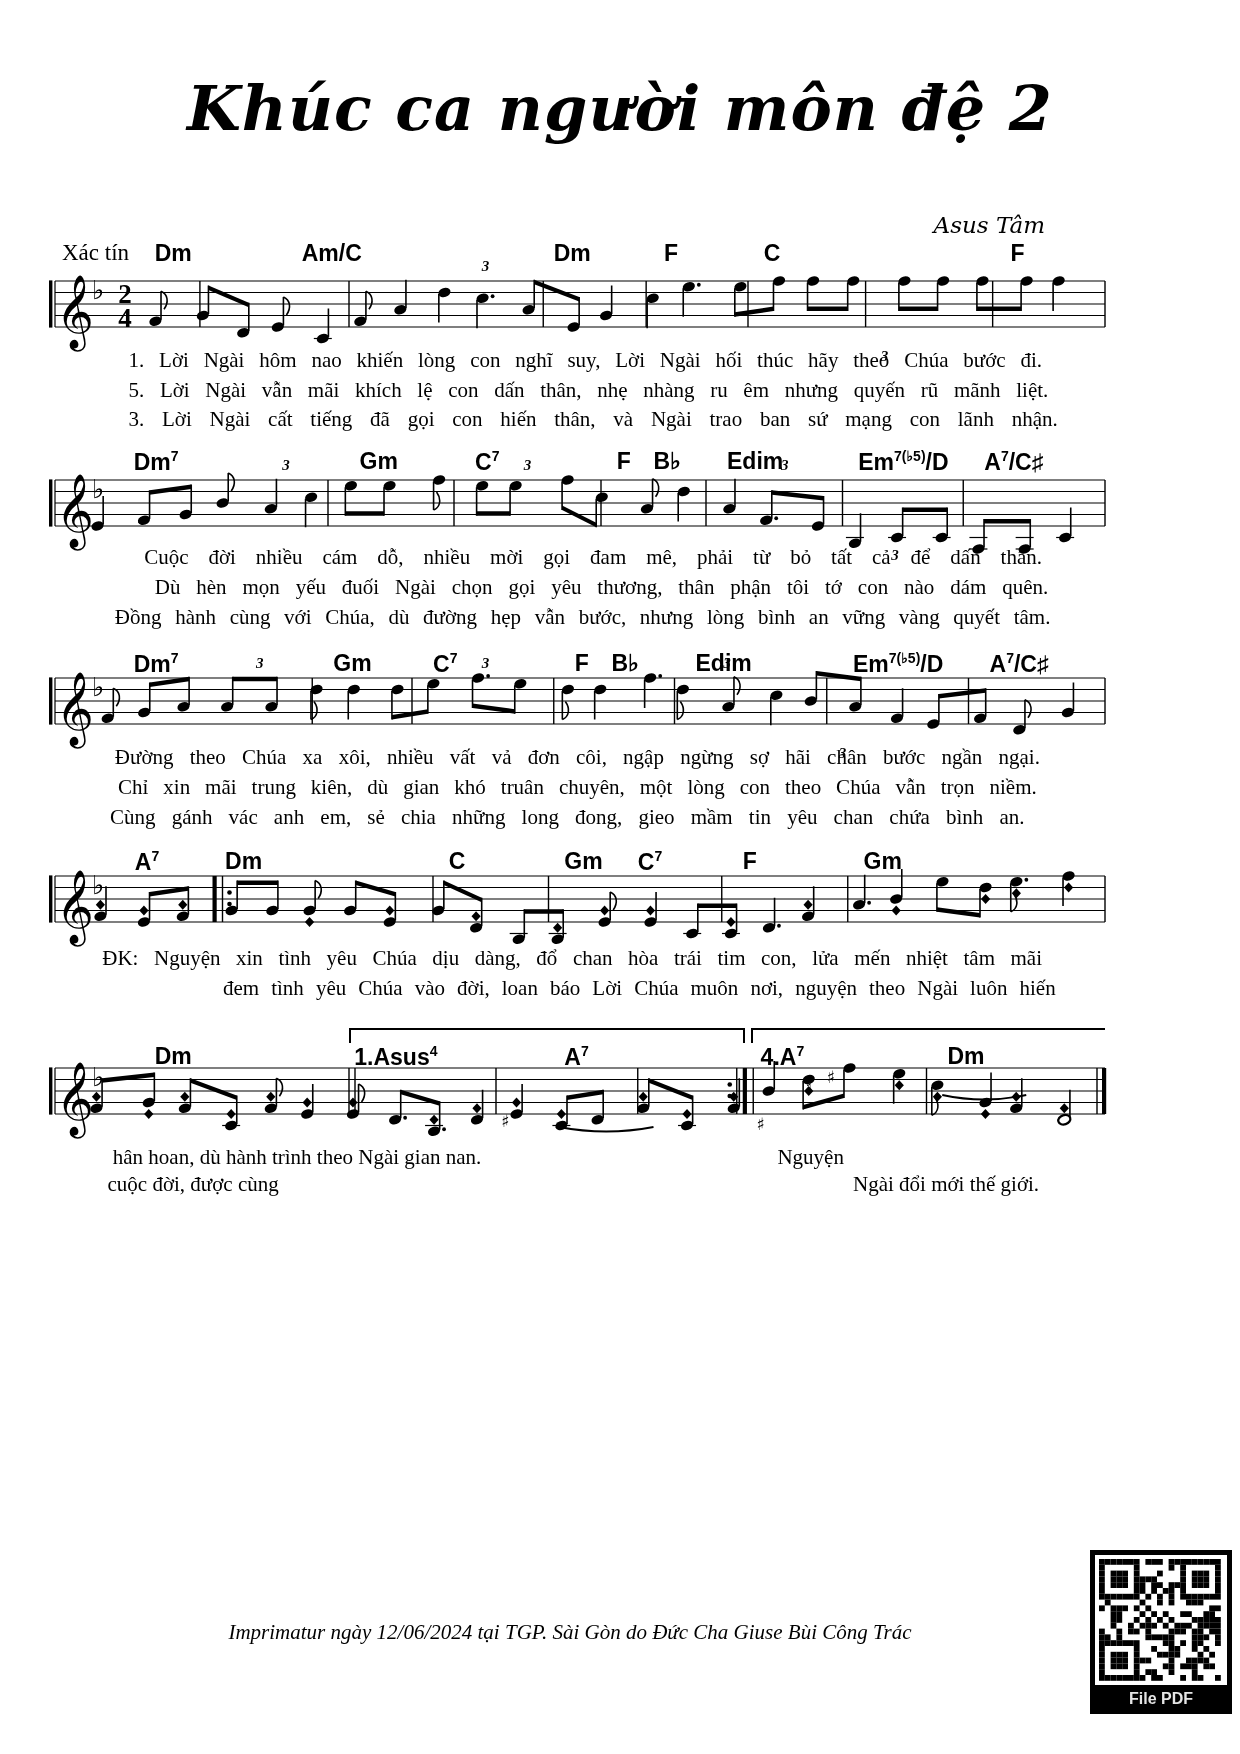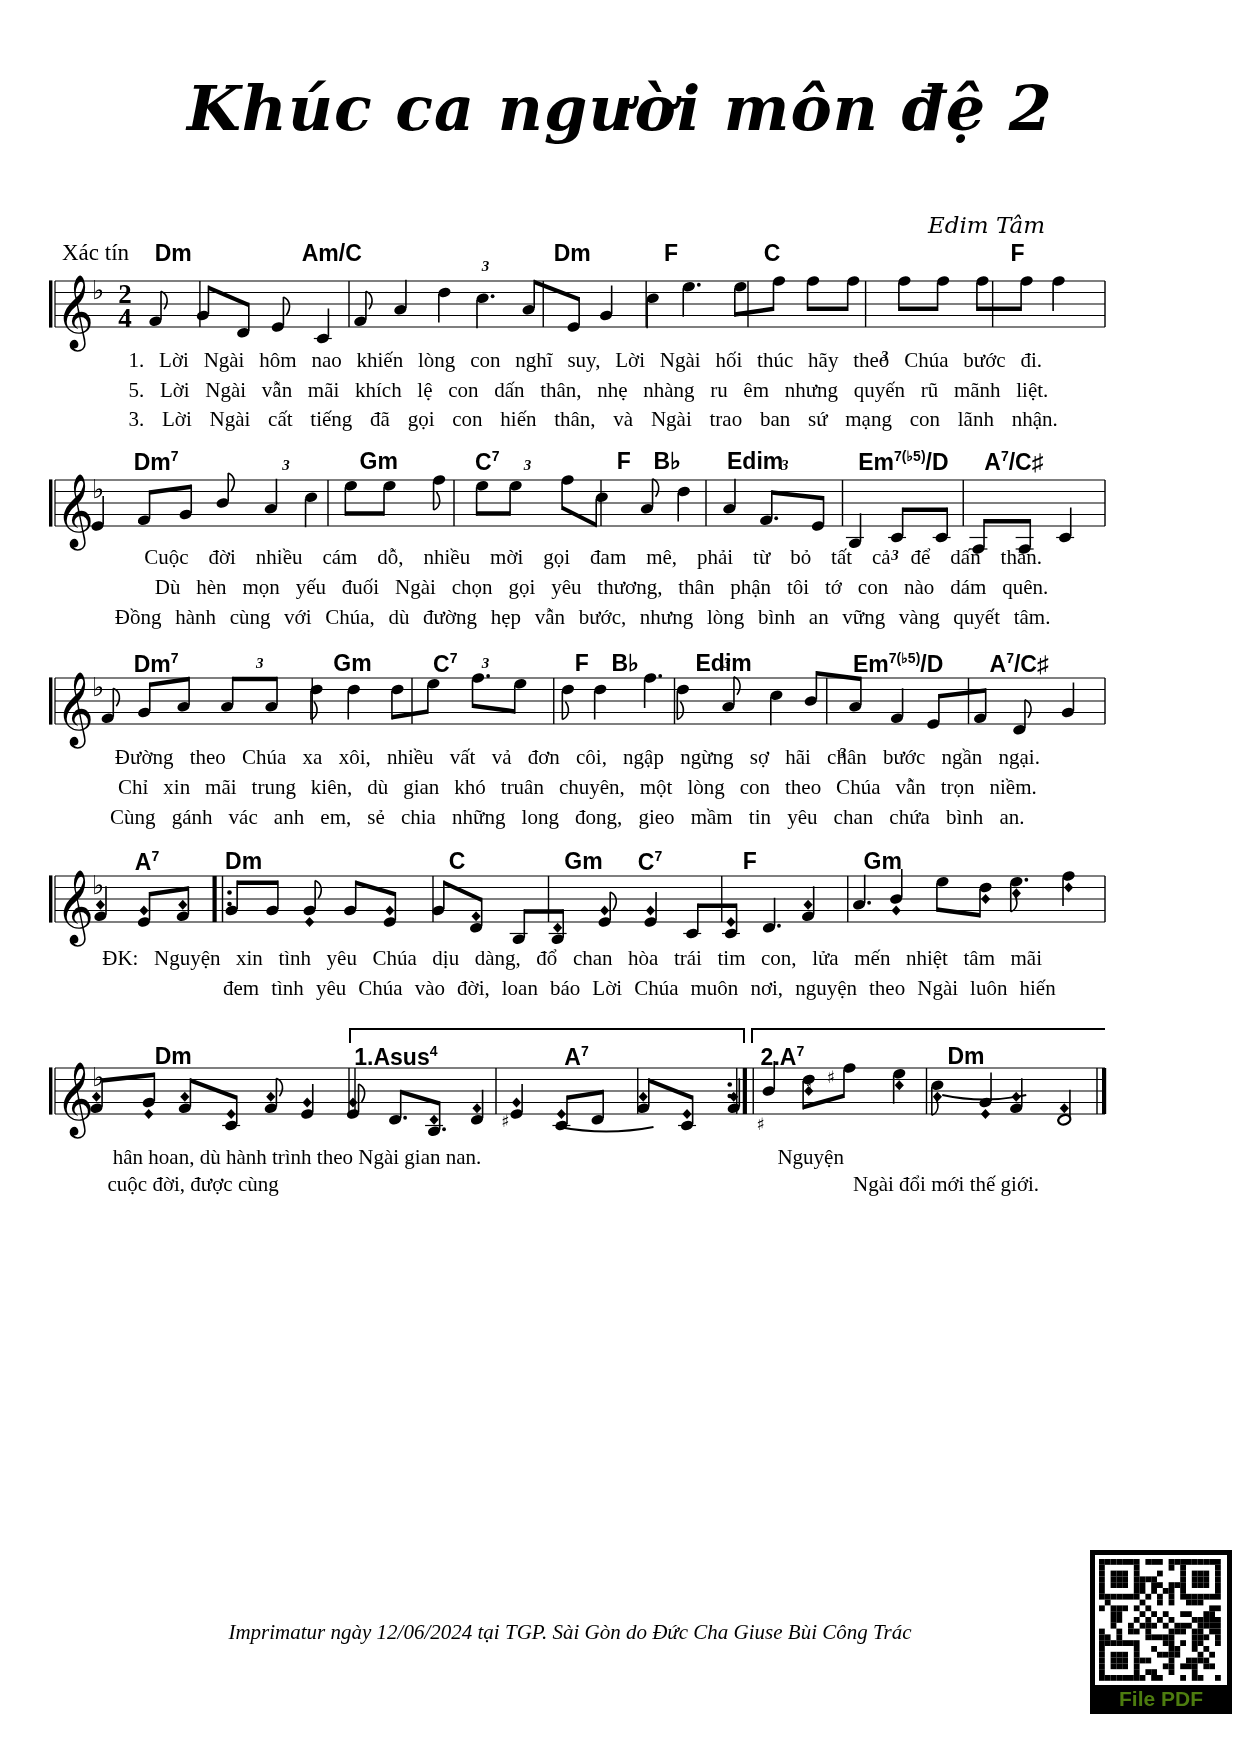--- a/index.html
+++ b/index.html
@@ -16,29 +16,29 @@
   .chord sup{font-size:14px;}
   .lyric{position:absolute;font-size:21px;white-space:nowrap;}
   .lyric.just{text-align:justify;text-align-last:justify;white-space:normal;}
   .volta{position:absolute;border-top:2px solid #000;border-left:2px solid #000;height:13px;}
   .volta.closed{border-right:2px solid #000;}
   .syssvg{position:absolute;left:40px;}
   .footer{position:absolute;top:1620px;left:170px;width:800px;text-align:center;
           font-style:italic;font-size:21px;}
   .qr{position:absolute;left:1090px;top:1550px;width:142px;background:#000;}
   .qrpad{background:#fff;margin:5px 5px 0 5px;padding:4px;line-height:0;}
-  .qrcaption{color:#4d7c0f;text-align:center;font-family:"Liberation Sans",sans-serif;
-             font-weight:bold;font-size:21px;height:29px;line-height:28px;}
+  .qrcaption{color:#e5e5e5;text-align:center;font-family:"Liberation Sans",sans-serif;
+             font-weight:bold;font-size:16px;height:29px;line-height:28px;}
 </style>
 </head>
 <body>
 
 <div class="page" id="page">
   <div class="title">Khúc ca người môn đệ 2</div>
-  <div class="composer">Edim Tâm</div>
+  <div class="composer">Asus Tâm</div>
   <div class="tempo" style="top:240px">Xác tín</div>
   <div class="footer">Imprimatur ngày 12/06/2024 tại TGP. Sài Gòn do Đức Cha Giuse Bùi Công Trác</div>
   <div class="qr">
     <div class="qrpad"><svg id="qrsvg" width="122" height="122">
           <rect x="46.4" y="0" width="5.8" height="5.8" fill="#000"></rect>
           <rect x="52.199999999999996" y="0" width="5.8" height="5.8" fill="#000"></rect>
           <rect x="58" y="0" width="5.8" height="5.8" fill="#000"></rect>
           <rect x="69.6" y="0" width="5.8" height="5.8" fill="#000"></rect>
           <rect x="75.39999999999999" y="0" width="5.8" height="5.8" fill="#000"></rect>
           <rect x="69.6" y="5.8" width="5.8" height="5.8" fill="#000"></rect>
@@ -664,21 +664,21 @@
       <polygon points="403.8387612471559,37.5 441.69349424148623,54.75 441.69349424148623,59.25 403.8387612471559,42" fill="#000"></polygon>
       <polygon points="484.2830094838535,66.25 523.224963902838,66.25 523.224963902838,70.75 484.2830094838535,70.75" fill="#000"></polygon>
       <path d="M570.1767431181694 49 c7 3 8 11 3 18" stroke="#000" stroke-width="1.6" fill="none"></path>
       <polygon points="657.8069086976471,60.5 696.5494718584029,60.5 696.5494718584029,65 657.8069086976471,65" fill="#000"></polygon>
       <polygon points="896.9084581023587,68.75 939.992369710486,74.5 939.992369710486,70 896.9084581023587,64.25" fill="#000"></polygon>
       <path d="M970.7579492495254 68.75 c7 -3 8 -11 3 -18" stroke="#000" stroke-width="1.6" fill="none"></path>
     </svg>
     <span class="chord" style="left: 154.75px; top: 1043px;"><span>Dm</span></span>
     <span class="chord" style="left: 354.25px; top: 1043px;"><span>1.Asus</span><sup>4</sup></span>
     <span class="chord" style="left: 564.25px; top: 1043px;"><span>A</span><sup>7</sup></span>
-    <span class="chord" style="left: 760.6px; top: 1043px;"><span>2.A</span><sup>7</sup></span>
+    <span class="chord" style="left: 760.6px; top: 1043px;"><span>4.A</span><sup>7</sup></span>
     <span class="chord" style="left: 947.5px; top: 1043px;"><span>Dm</span></span>
     <div class="volta closed" style="left: 349px; width: 391.65px; top: 1028px;"></div>
     <div class="volta" style="left: 751.15px; width: 351.75px; top: 1028px;"></div>
     <span class="lyric" style="left: 112.75px; top: 1145px;">hân hoan, dù hành trình theo Ngài gian nan.</span>
     <span class="lyric" style="left: 777.4px; top: 1145px;">Nguyện</span>
     <span class="lyric" style="left: 107.5px; top: 1172px;">cuộc đời, được cùng</span>
     <span class="lyric" style="left: 853px; top: 1172px;">Ngài đổi mới thế giới.</span>
     <svg width="1075" height="118" viewBox="0 0 1075 118" class="syssvg" style="top: 1035px;">
       <line x1="15" y1="33" x2="1065" y2="33" stroke="#000" stroke-width="1.2"></line>
       <line x1="15" y1="44.5" x2="1065" y2="44.5" stroke="#000" stroke-width="1.2"></line>

